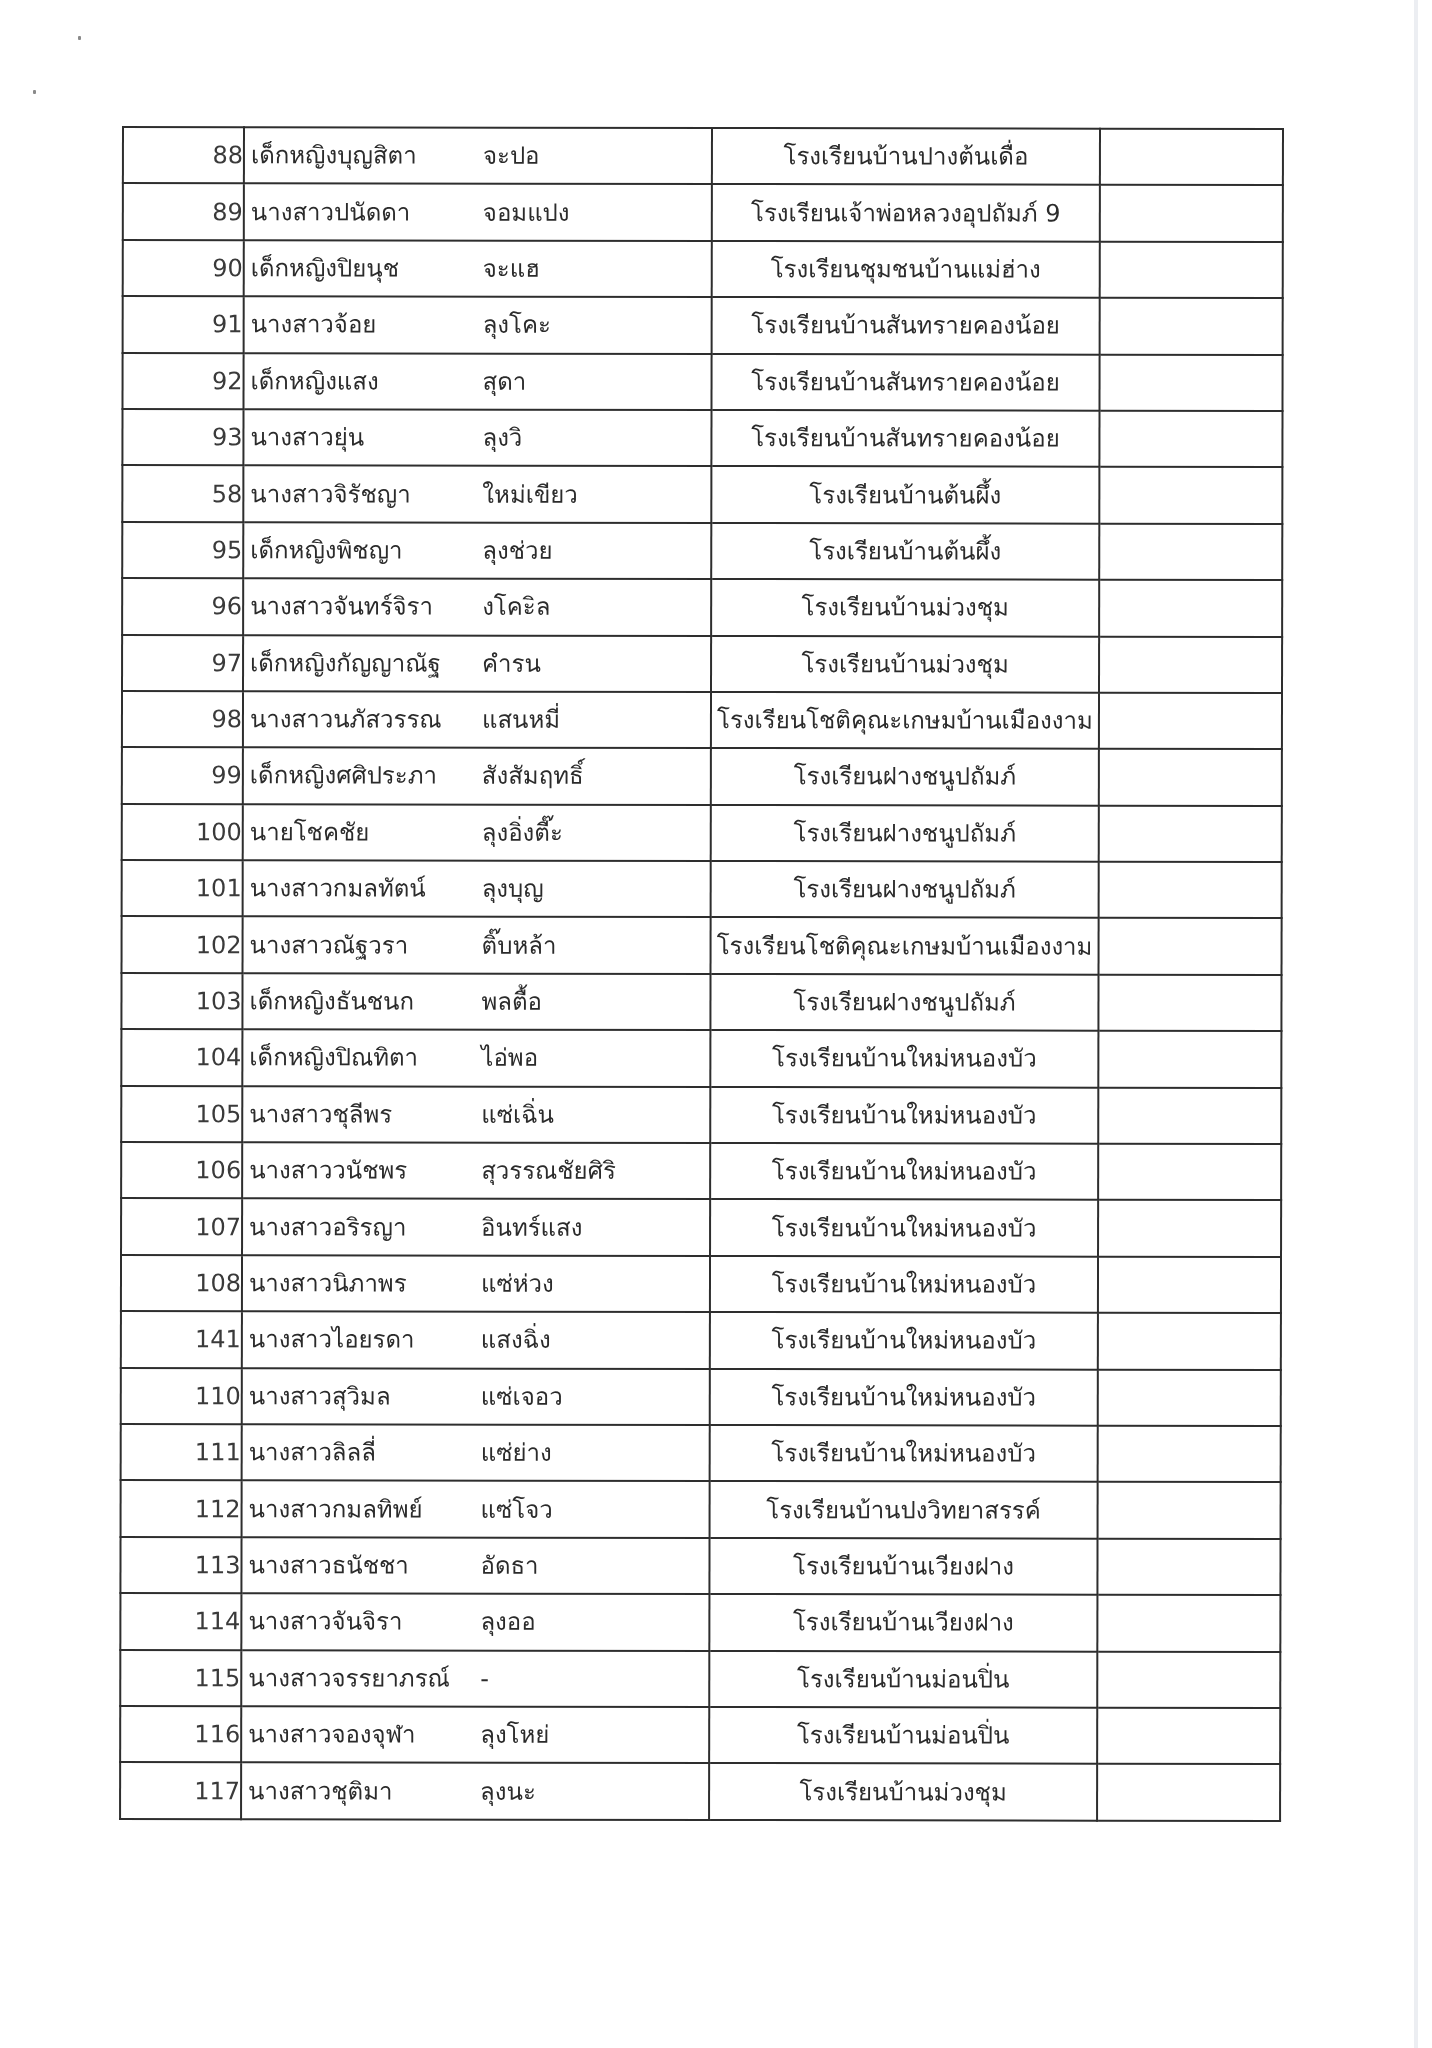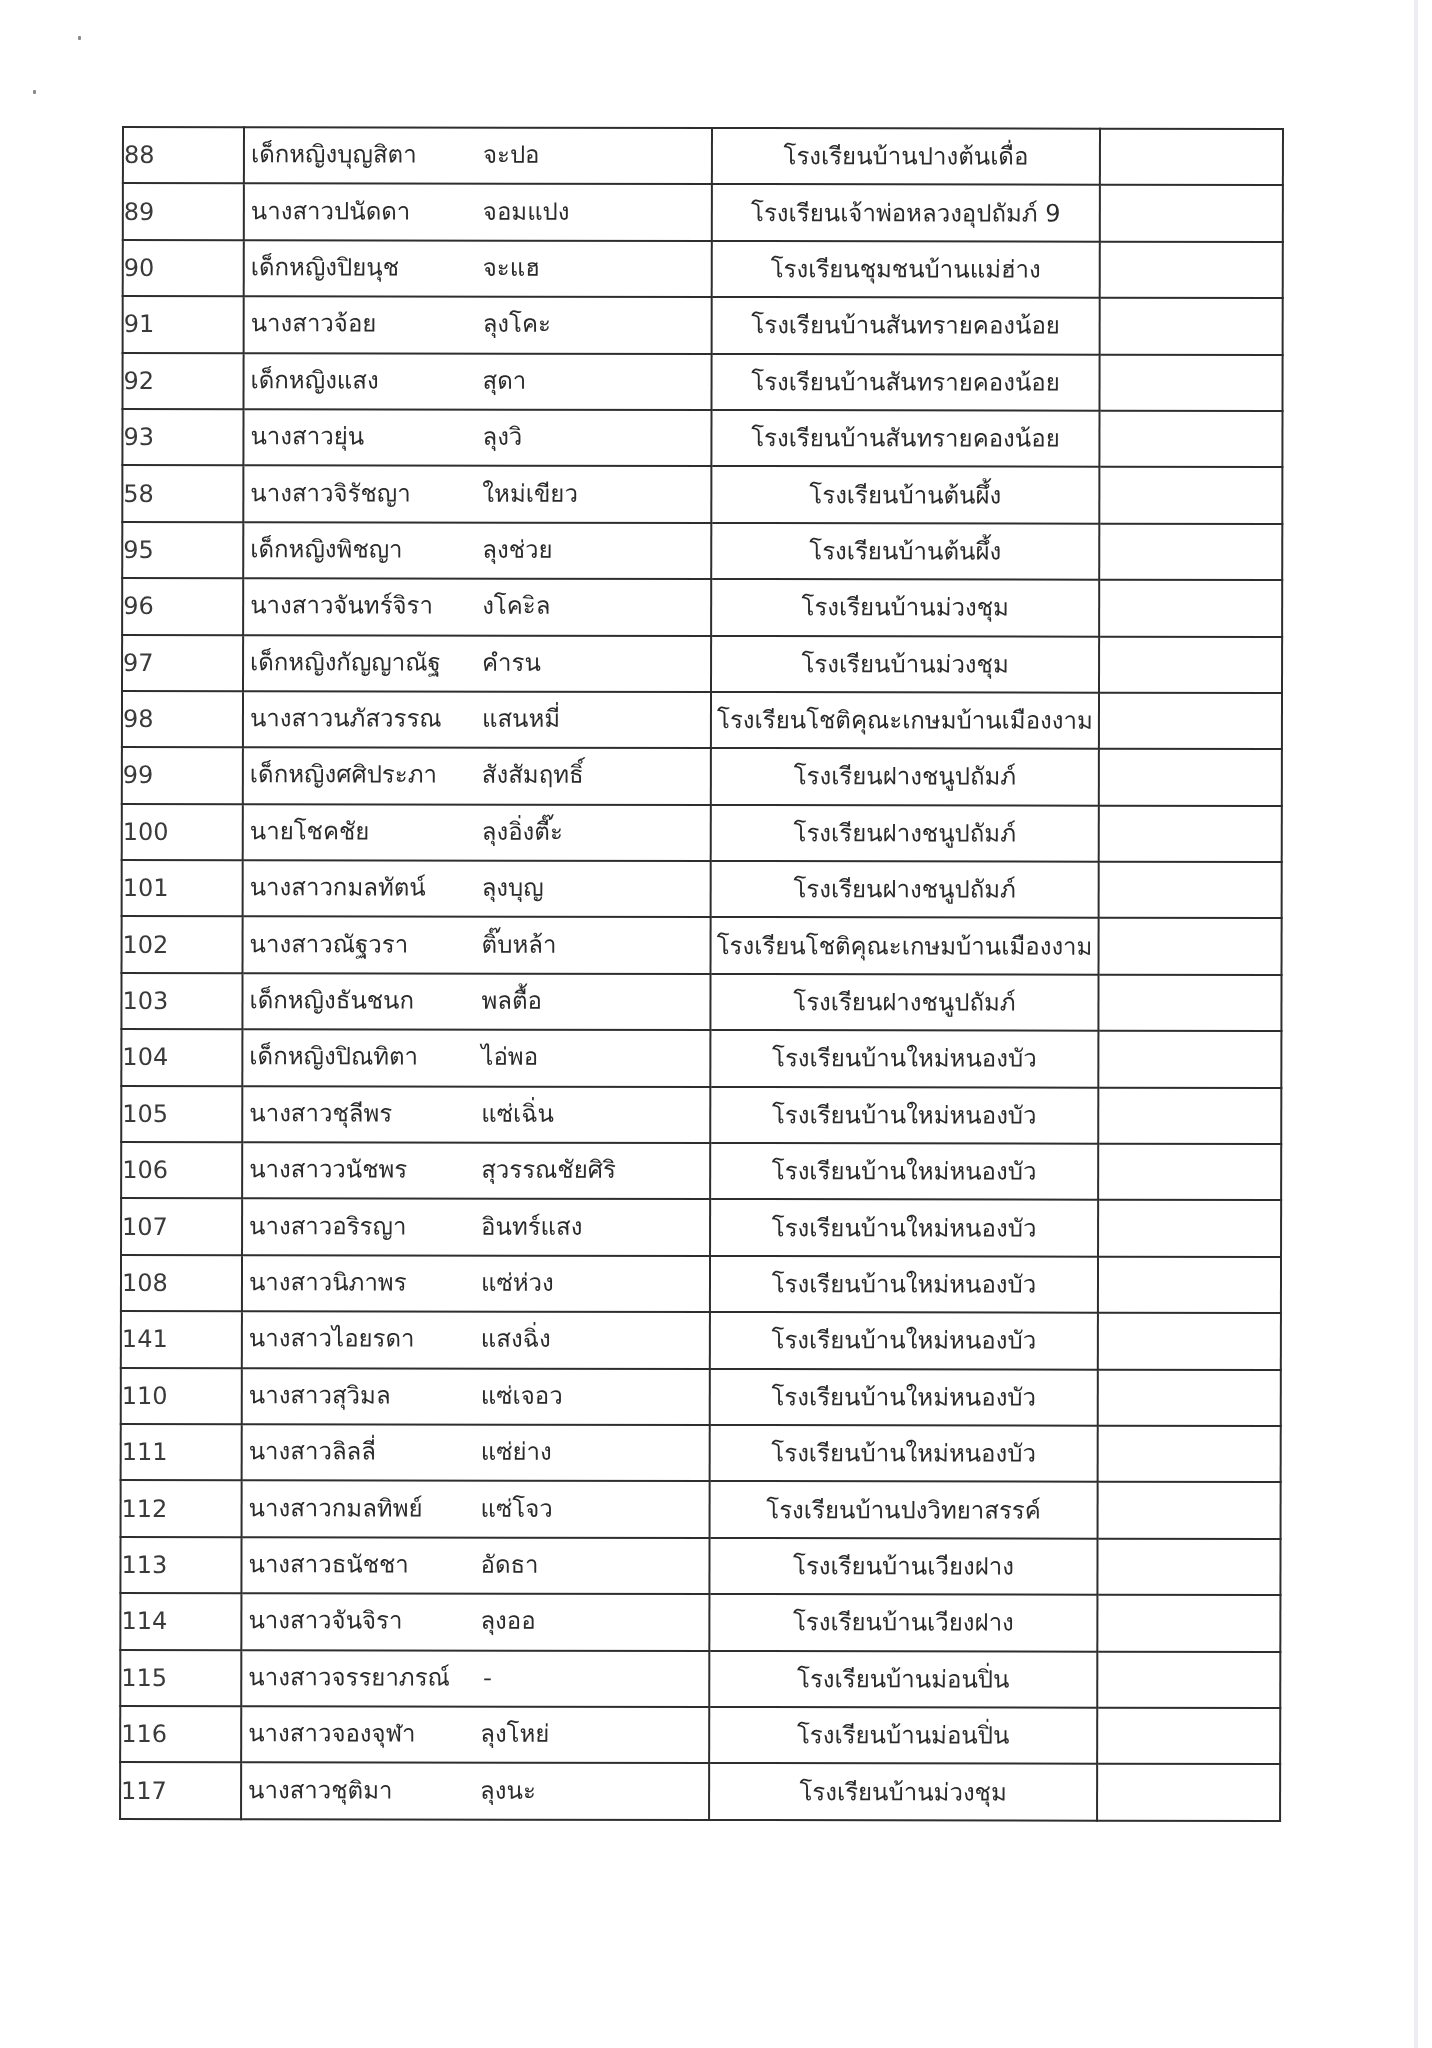--- a/index.html
+++ b/index.html
@@ -51,34 +51,33 @@
       line-height: 1;
       white-space: nowrap;
       overflow: hidden;
     }
     .col-no { width: 121px; }
     .col-name { width: 468px; }
     .col-school { width: 388px; }
     .col-note { width: 183px; }
 
     td.cell-no {
-      text-align: left;
+      text-align: right;
       color: #3a3a3a;
     }
     td.cell-name {
       padding-left: 6px;
       position: relative;
     }
     .first-name {
       display: inline-block;
       width: 232px;
     }
     .last-name {
       display: inline-block;
-      font-family: Liberation Mono, monospace;
     }
     td.cell-school {
       text-align: center;
     }
     td.cell-note {
       background: #ffffff;
     }
   </style>
 </head>
 <body>

